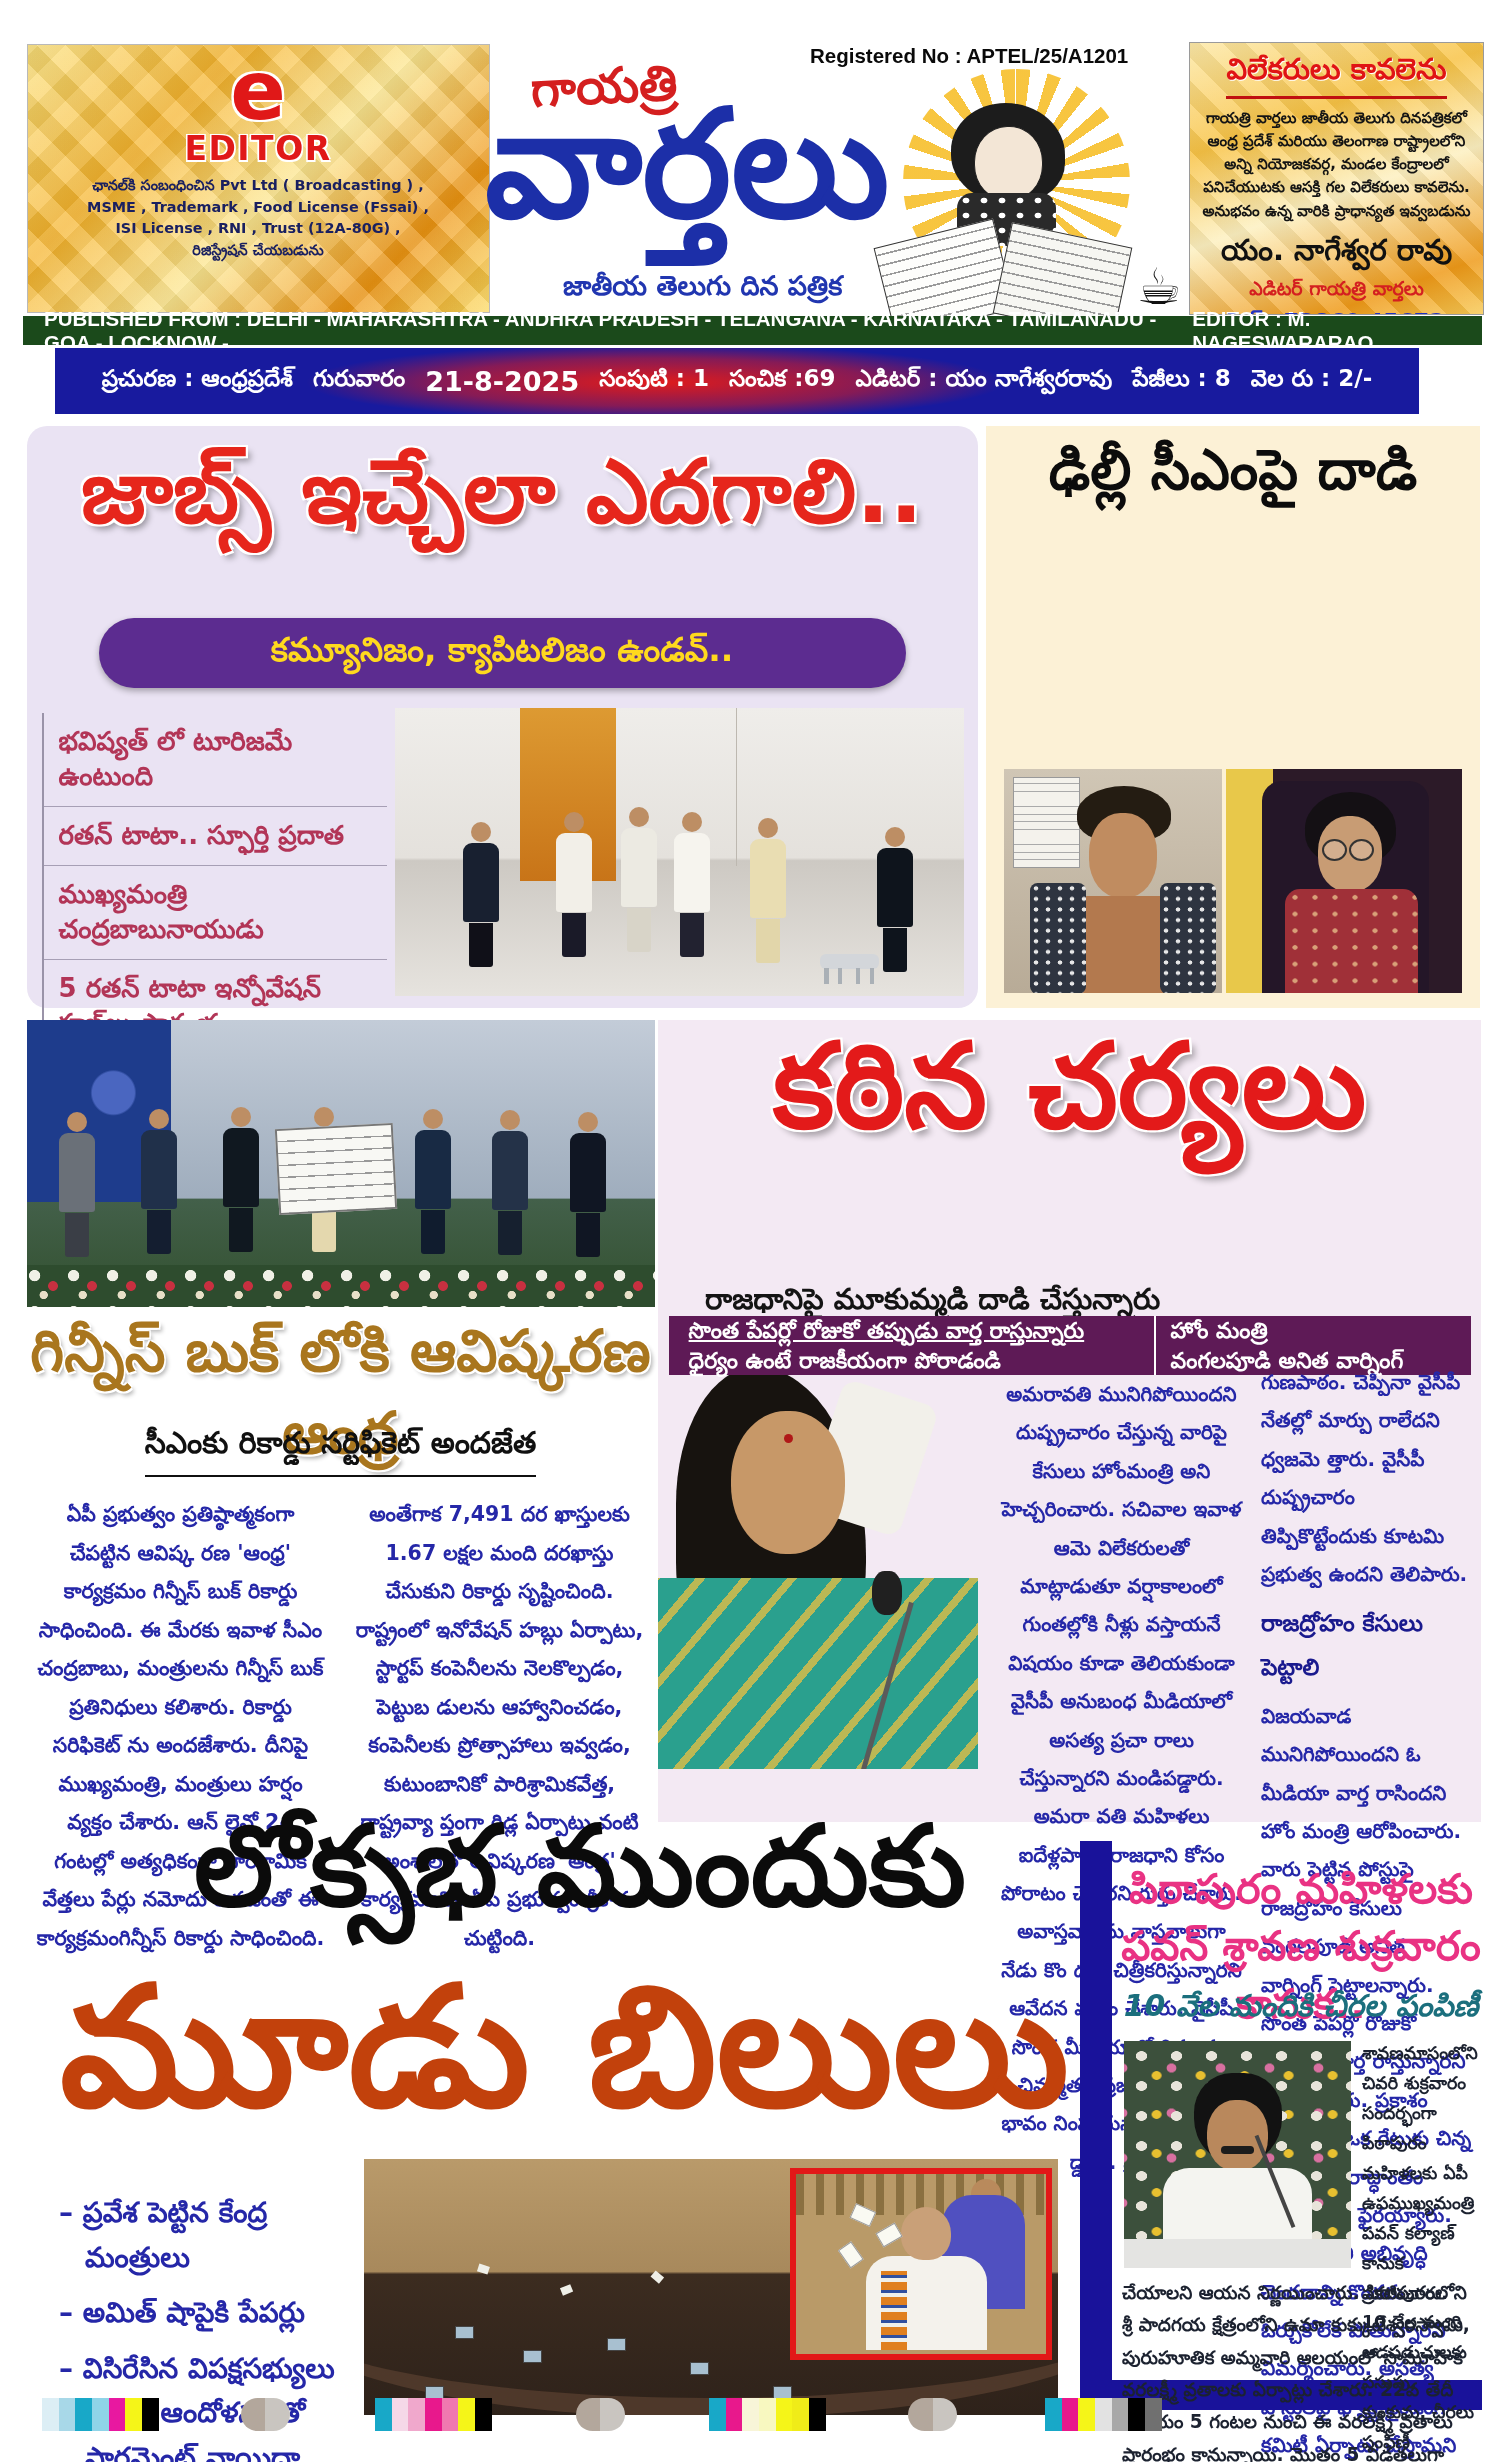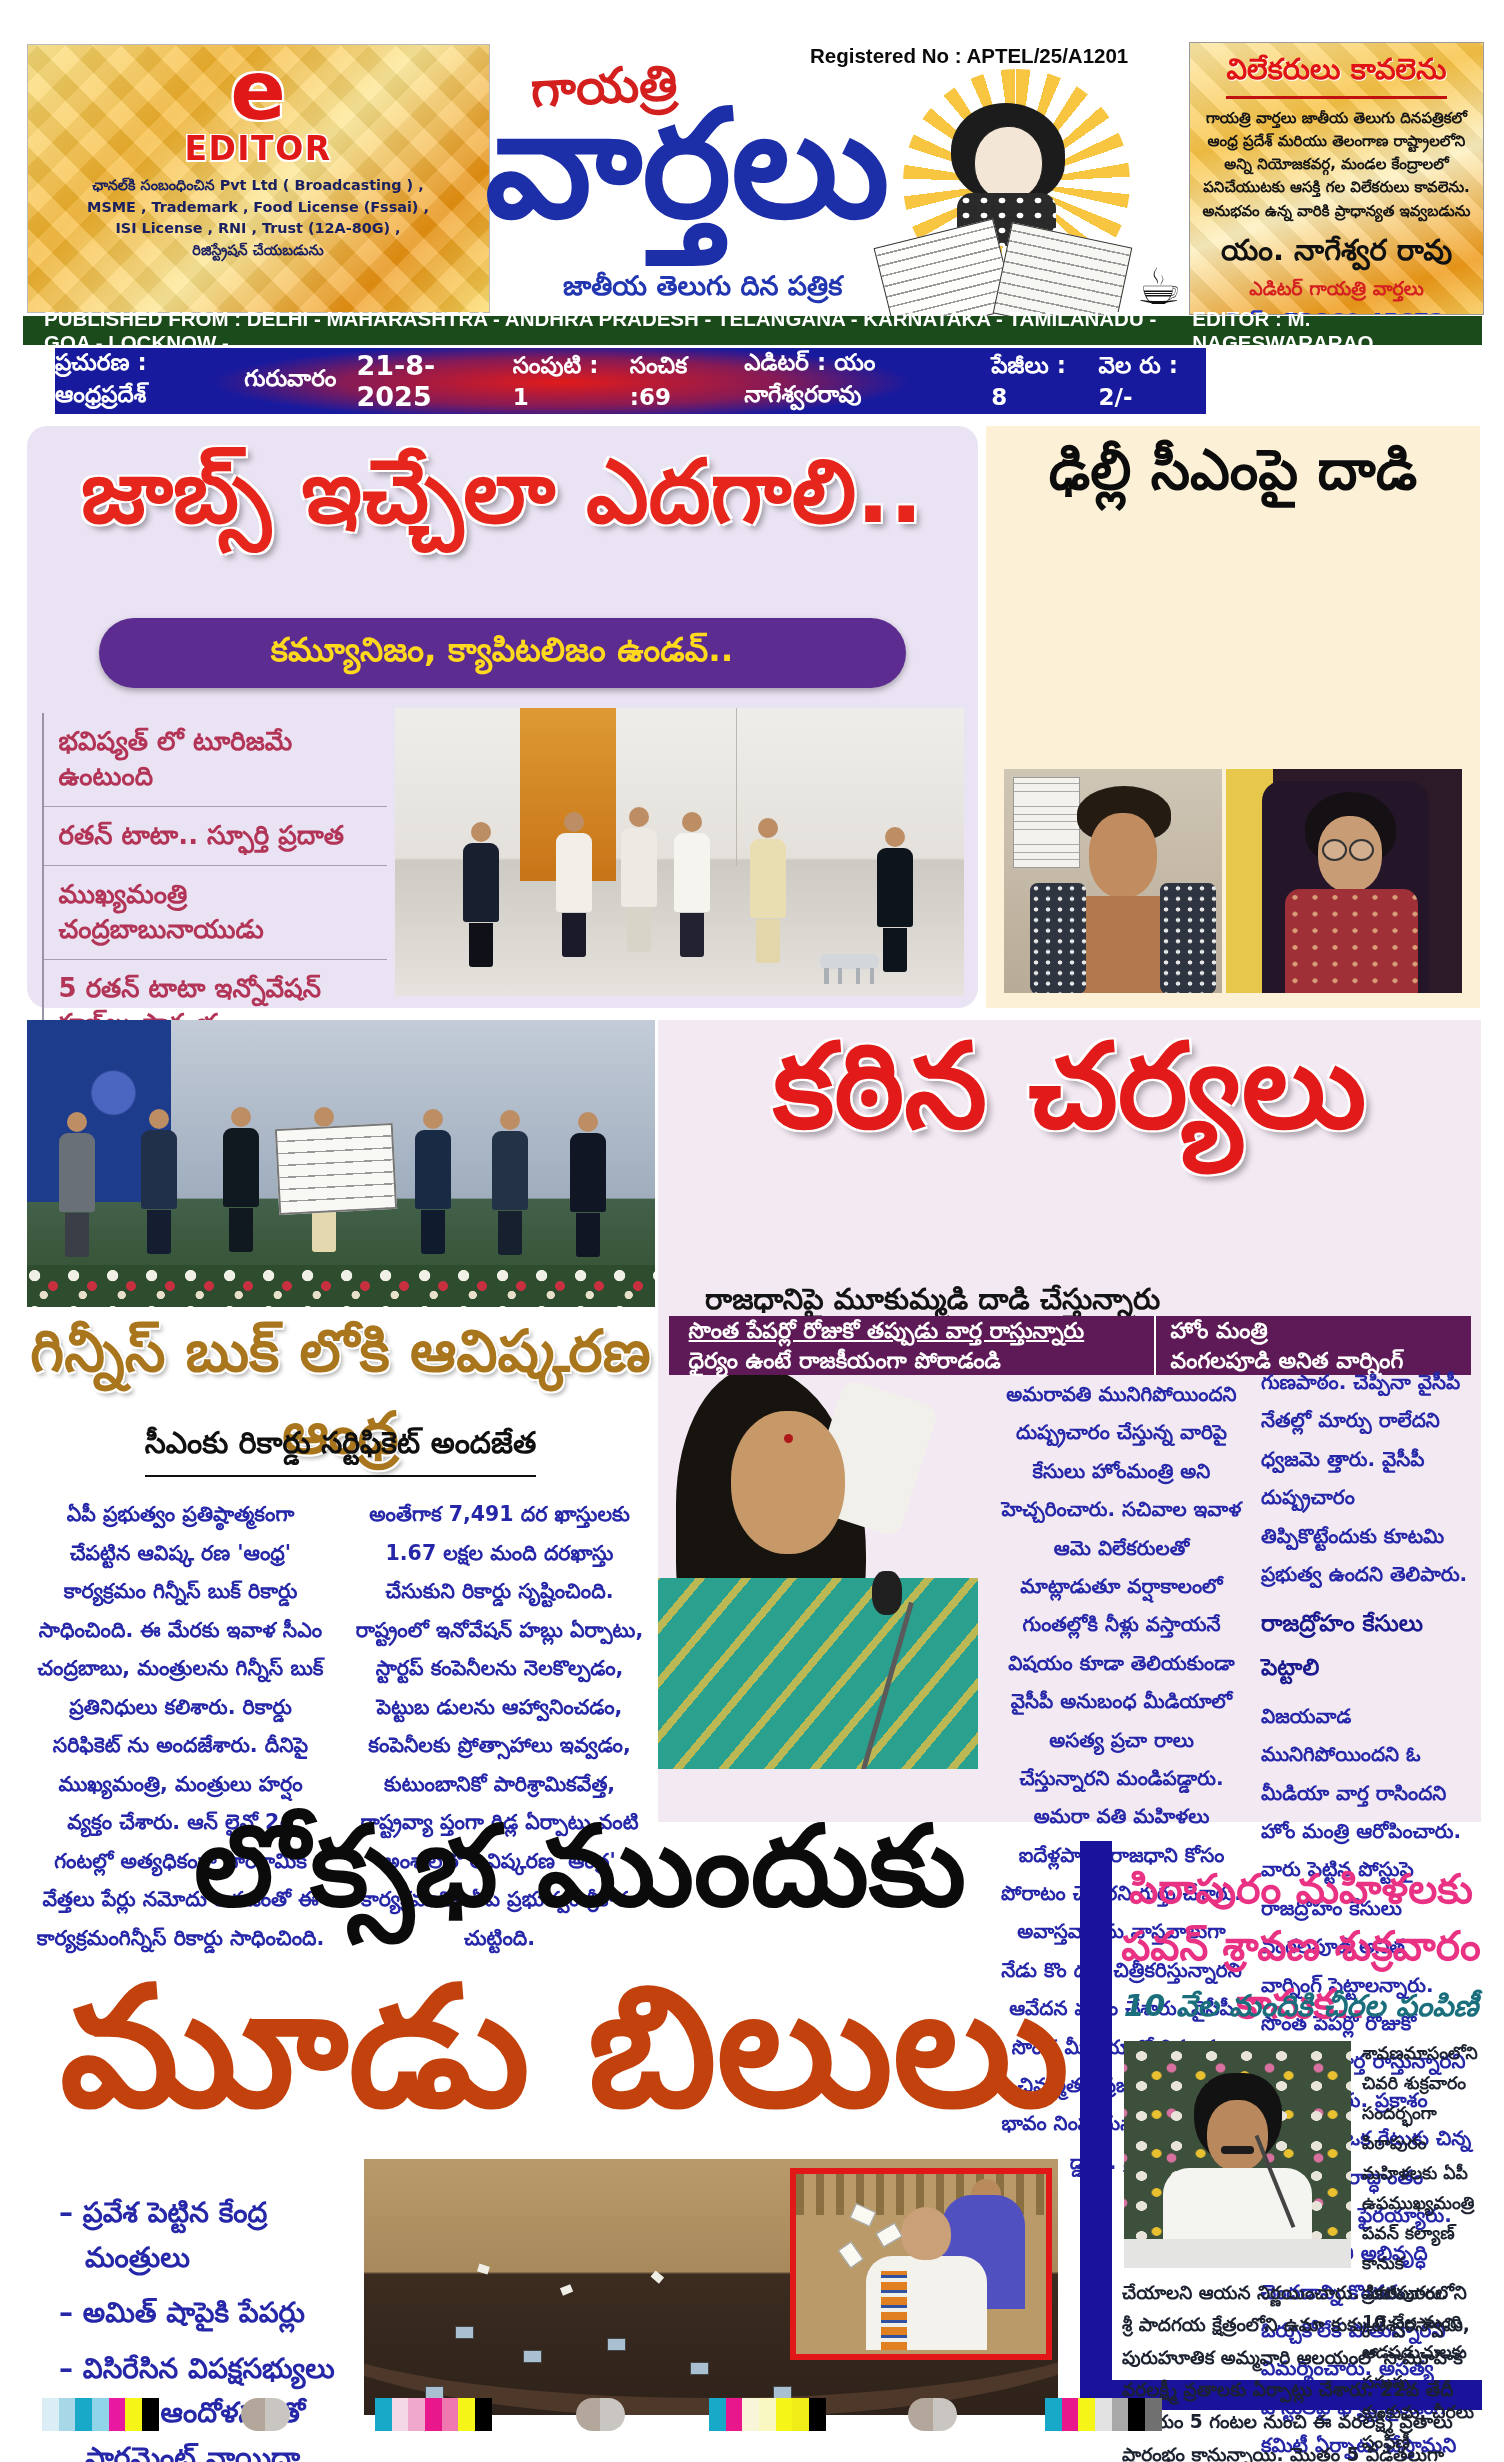--- a/index.html
+++ b/index.html
@@ -54,21 +54,21 @@
     border-bottom:3px solid #c01010;text-shadow:0.8px 0.8px 0 #fff;}
   .rec-body{margin-top:7.6px;font-size:15px;font-weight:bold;color:#141414;line-height:1.55;}
   .rec-name{margin-top:10.6px;font-size:29px;font-weight:900;color:#111;}
   .rec-role{margin-top:3px;font-size:19px;font-weight:bold;color:#d42020;}
   .rec-phone{margin-top:4.5px;font-size:22px;font-weight:900;color:#2030c0;}
 
   .pub-strip{left:23px;top:316px;width:1459px;height:29px;background:#1b4a1b;color:#ffffff;
     display:flex;justify-content:space-between;align-items:center;padding:0 21px;box-sizing:border-box;
     font-family:"Liberation Sans",sans-serif;font-weight:bold;font-size:20.5px;}
 
-  .date-bar{left:55px;top:348px;width:1151px;height:66px;
+  .date-bar{left:55px;top:348px;width:1364px;height:66px;
     background:radial-gradient(ellipse 485px 53px at 44% 52%,#e01b1b 0%,rgba(224,27,27,.55) 45%,rgba(224,27,27,0) 72%),#181a9e;
     display:flex;align-items:center;justify-content:center;gap:20px;color:#fff;font-weight:bold;font-size:23px;}
   .date-bar .big{font-size:27px;}
 
   
   .jobs-panel{left:26.5px;top:426px;width:951px;height:582px;background:#eae3f3;border-radius:20px;}
   .jobs-headline{position:absolute;left:0;top:13.6px;width:100%;text-align:center;font-size:88px;font-weight:900;
     color:#e6261c;text-shadow:2.3px 2.3px 0 #fff,-2.3px -2.3px 0 #fff,2.3px -2.3px 0 #fff,-2.3px 2.3px 0 #fff,4.5px 5.3px 6px rgba(0,0,0,.35);}
   .jobs-subbar{position:absolute;left:72px;top:192px;width:807px;height:70px;background:#5c2c90;border-radius:35px;
     display:flex;align-items:center;justify-content:center;color:#ffd91e;font-size:33px;font-weight:900;

